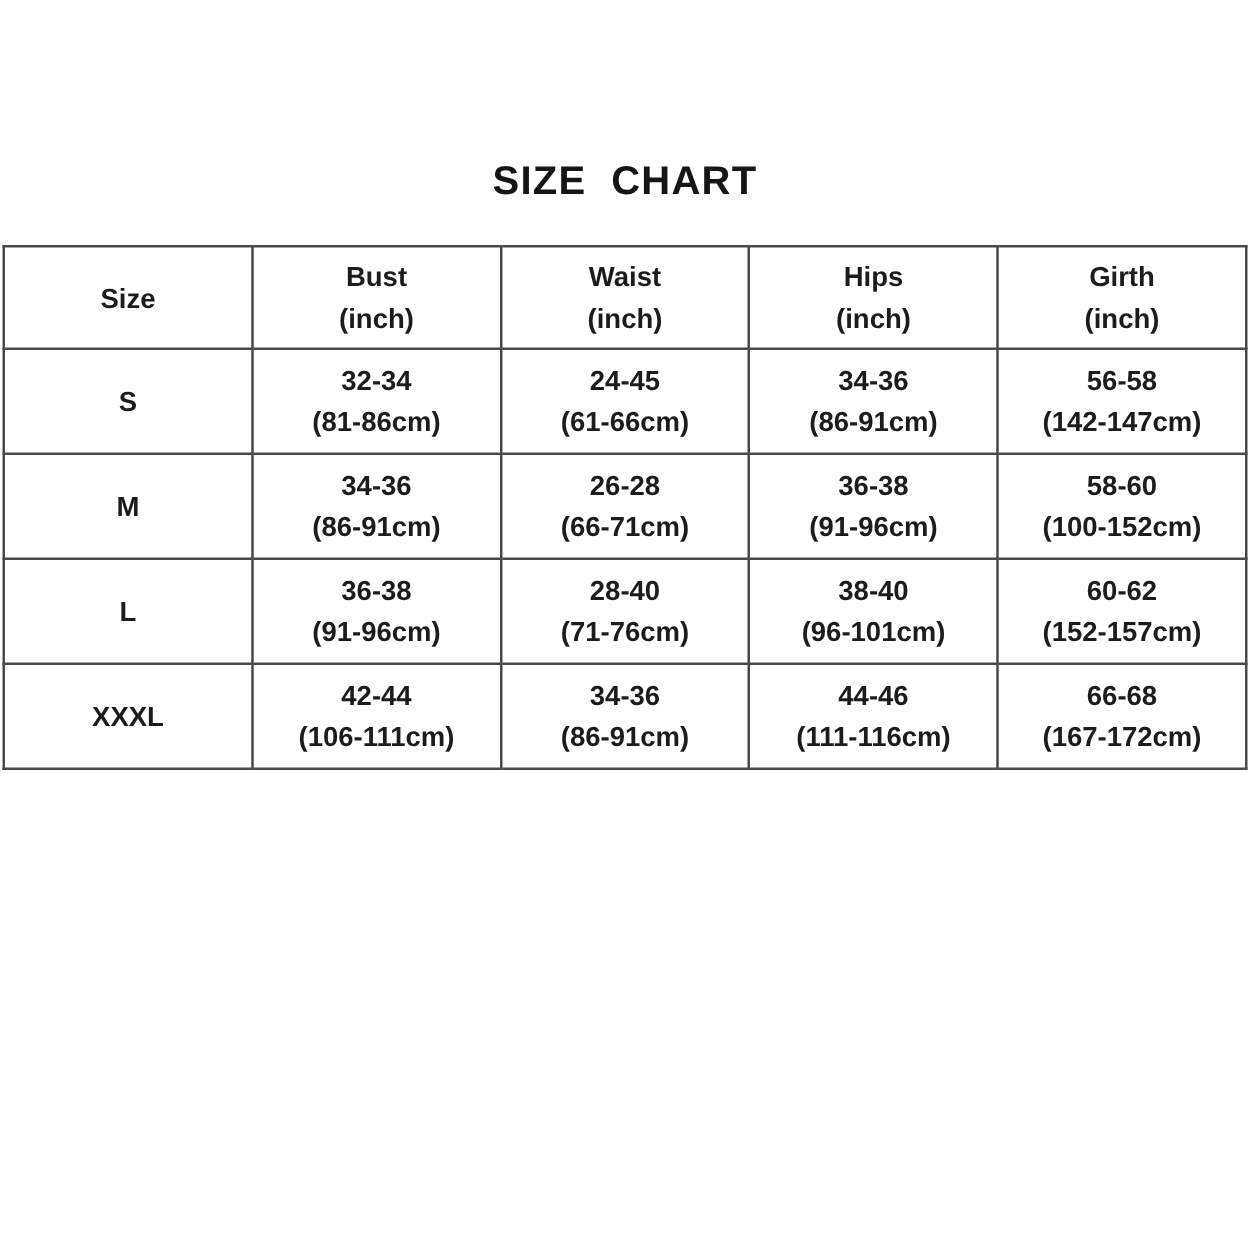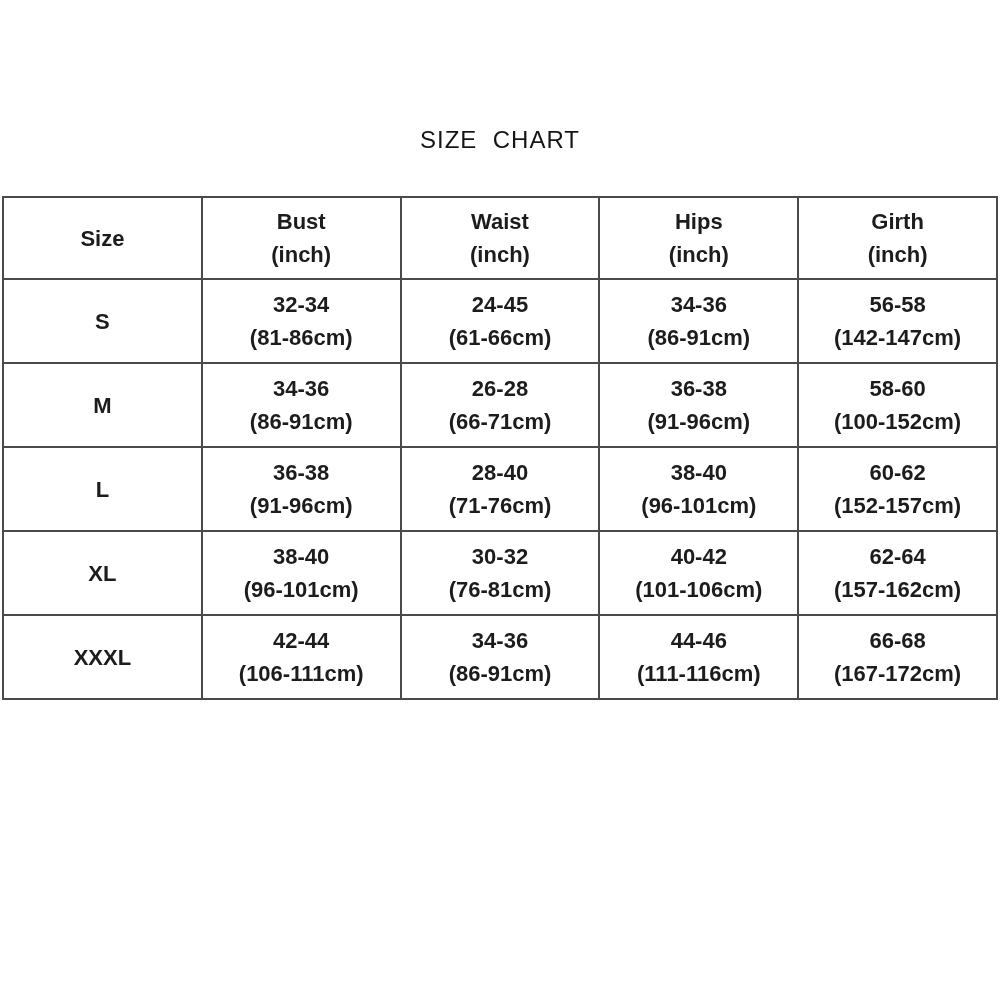--- a/index.html
+++ b/index.html
@@ -14,22 +14,22 @@
     color: #1c1c1c;
     position: relative;
     overflow: hidden;
   }
   .page-title {
     position: absolute;
     top: 126px;
     left: 0;
     width: 100%;
     text-align: center;
-    font-size: 24px;
-    font-weight: 400;
+    font-size: 32px;
+    font-weight: 700;
     letter-spacing: 1px;
     white-space: pre;
     color: #151515;
   }
   table.size-chart {
     position: absolute;
     top: 196px;
     left: 2px;
     width: 996px;
     border-collapse: collapse;
@@ -139,41 +139,20 @@
         <span class="cell-line">38-40</span>
         <span class="cell-line">(96-101cm)</span>
       </td>
       <td>
         <span class="cell-line">60-62</span>
         <span class="cell-line">(152-157cm)</span>
       </td>
     </tr>
     <tr>
       <td>
-          <span class="cell-line">XL</span>
-        </td>
-      <td>
-        <span class="cell-line">38-40</span>
-        <span class="cell-line">(96-101cm)</span>
-      </td>
-      <td>
-        <span class="cell-line">30-32</span>
-        <span class="cell-line">(76-81cm)</span>
-      </td>
-      <td>
-        <span class="cell-line">40-42</span>
-        <span class="cell-line">(101-106cm)</span>
-      </td>
-      <td>
-        <span class="cell-line">62-64</span>
-        <span class="cell-line">(157-162cm)</span>
-      </td>
-    </tr>
-    <tr>
-      <td>
           <span class="cell-line">XXXL</span>
         </td>
       <td>
         <span class="cell-line">42-44</span>
         <span class="cell-line">(106-111cm)</span>
       </td>
       <td>
         <span class="cell-line">34-36</span>
         <span class="cell-line">(86-91cm)</span>
       </td>

